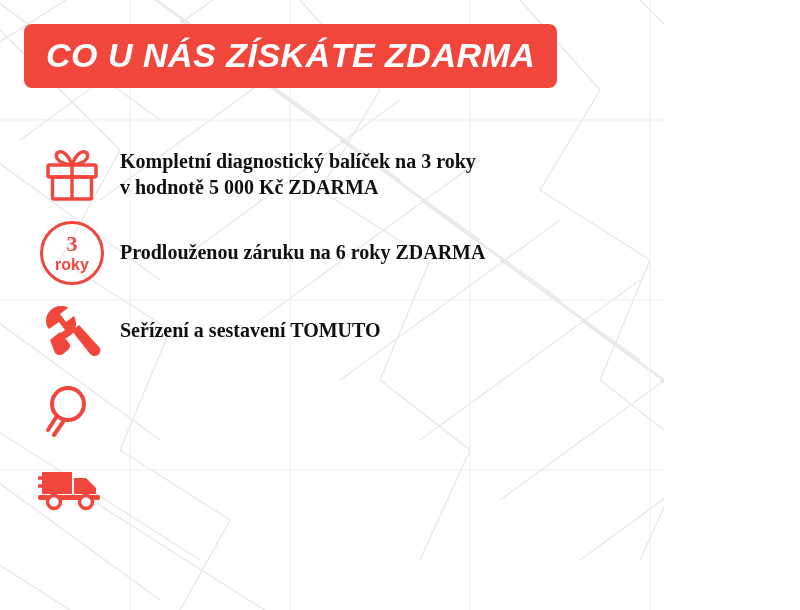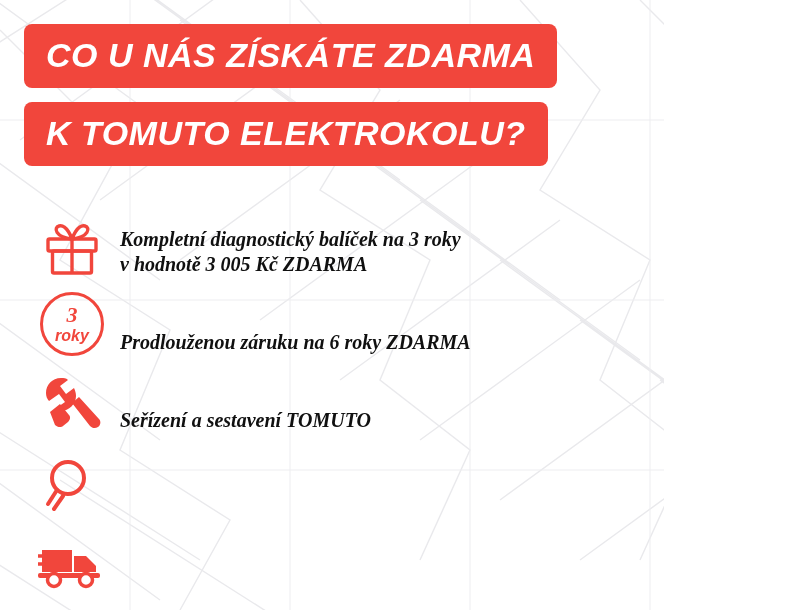--- a/index.html
+++ b/index.html
@@ -57,23 +57,22 @@
   .headline.line1 { margin-bottom: 14px; }
 
   .benefits {
     margin-top: 34px;
     display: flex;
     flex-direction: column;
   }
 
   .benefit {
     display: flex;
-    align-items: flex-end;
+    align-items: center;
     min-height: 78px;
-    font-style: italic;
   }
 
   .benefit-icon {
     width: 96px;
     min-width: 96px;
     display: flex;
     align-items: center;
     justify-content: center;
   }
 
@@ -133,40 +132,39 @@
     <g stroke="#ededf0" stroke-width="1" fill="none">
       <path d="M0 120 H800 M0 300 H800 M0 470 H800"></path>
       <path d="M130 0 V610 M290 0 V610 M470 0 V610 M650 0 V610"></path>
     </g>
   </svg>
 
   <div class="content">
 
     <div class="headline-block">
       <div class="headline line1">CO U NÁS ZÍSKÁTE ZDARMA</div>
-      <div class="headline line2">K TOMUTO ELEKTROKOLU?</div>
     </div>
 
     <div class="benefits">
 
       <div class="benefit">
         <div class="benefit-icon">
           <svg width="58" height="58" viewBox="0 0 58 58" aria-hidden="true">
             <g fill="none" stroke="#f1463c" stroke-width="3.4" stroke-linejoin="round">
               <rect x="5" y="19" width="48" height="12" rx="1.5"></rect>
               <rect x="9.5" y="31" width="39" height="22" rx="1.5"></rect>
               <path d="M29 19 V53"></path>
               <path d="M29 19 C29 19 24 4 16 6 C10.5 7.5 12 17 29 19 Z"></path>
               <path d="M29 19 C29 19 34 4 42 6 C47.5 7.5 46 17 29 19 Z"></path>
             </g>
           </svg>
         </div>
         <div class="benefit-text">
           <span>Kompletní diagnostický balíček na 3 roky</span>
-          <span class="sub">v hodnotě 3 005 Kč ZDARMA</span>
+          <span class="sub">v hodnotě 5 000 Kč ZDARMA</span>
         </div>
       </div>
 
       <div class="benefit">
         <div class="benefit-icon">
           <div class="badge-3roky">
             <span class="num">3</span>
             <span class="word">roky</span>
           </div>
         </div>

